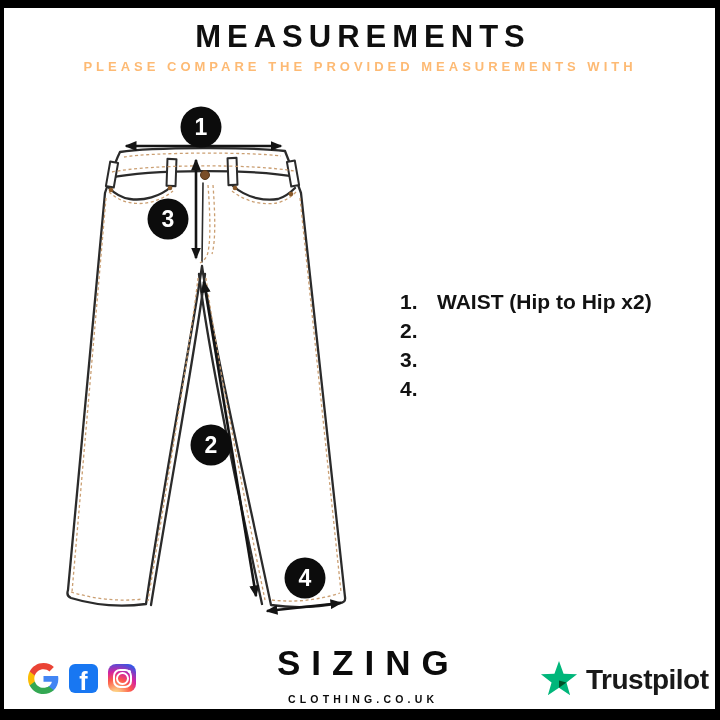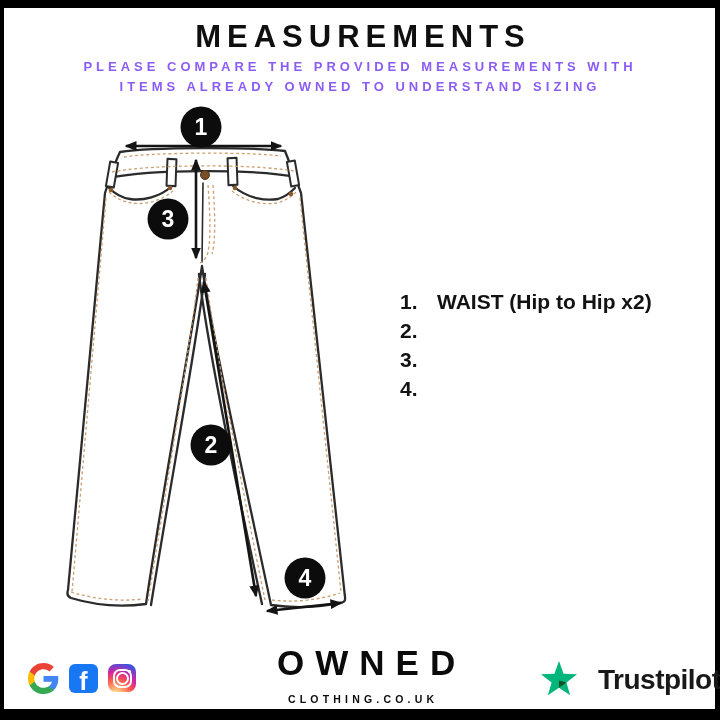--- a/index.html
+++ b/index.html
@@ -3,21 +3,21 @@
 <meta charset="utf-8">
 <style>
   html,body{margin:0;padding:0;}
   body{width:720px;height:720px;overflow:hidden;background:#000;font-family:"Liberation Sans",sans-serif;}
   .page{position:relative;width:720px;height:720px;background:#000;}
   .canvas{position:absolute;left:4px;top:8px;width:711px;height:701px;background:#ffffff;}
 
   .title{position:absolute;top:19px;left:0;width:720px;text-align:center;
          font-size:31px;font-weight:700;letter-spacing:6px;padding-left:6px;box-sizing:border-box;color:#0f0f0f;}
   .subtitle{position:absolute;top:57px;left:0;width:720px;text-align:center;
-            font-size:13px;font-weight:700;letter-spacing:4px;line-height:19.5px;color:#8b5cf6;}
+            font-size:13px;font-weight:700;letter-spacing:4px;line-height:19.5px;color:#fdba74;}
 
   .diagram-svg{position:absolute;left:0;top:0;width:720px;height:720px;}
 
   .legend{position:absolute;left:400px;top:287px;}
   .legend-row{display:flex;font-size:21px;font-weight:700;line-height:29px;color:#121212;white-space:nowrap;}
   .legend-num{width:37px;flex:0 0 37px;}
 
   .social{position:absolute;left:28px;top:661px;height:34px;display:flex;align-items:center;gap:10px;}
   .g-icon{width:31px;height:31px;display:block;}
   .fb-icon{width:29px;height:29px;border-radius:6px;background:#1877F2;color:#fff;
@@ -26,34 +26,33 @@
   .ig-icon{position:relative;width:28px;height:28px;border-radius:8px;
            background:radial-gradient(circle at 28% 110%, #fdf497 0%, #fd5949 42%, #d6249f 62%, #285AEB 92%);}
   .ig-cam{position:absolute;left:4.5px;top:4.5px;right:4.5px;bottom:4.5px;border:2px solid #fff;border-radius:7px;}
   .ig-lens{position:absolute;left:50%;top:50%;width:9px;height:9px;margin:-6.5px 0 0 -6.5px;border:2px solid #fff;border-radius:50%;}
   .ig-dot{position:absolute;right:5.5px;top:5.5px;width:3px;height:3px;background:#fff;border-radius:50%;}
 
   .brand{position:absolute;left:266px;top:646px;width:190px;text-align:center;color:#0b0b0b;}
   .brand-name{font-size:35px;font-weight:700;letter-spacing:11px;padding-left:11px;line-height:34px;}
   .brand-domain{font-size:10.5px;font-weight:700;letter-spacing:4.2px;padding-left:4.2px;margin-top:13px;}
 
-  .trustpilot{position:absolute;left:540px;top:661px;display:flex;align-items:center;gap:20px;}
+  .trustpilot{position:absolute;left:540px;top:661px;display:flex;align-items:center;gap:8px;}
   .tp-star{width:38px;height:38px;display:block;}
   .tp-label{font-size:28px;font-weight:700;letter-spacing:-0.5px;color:#191919;}
 </style>
 </head>
 <body>
 
 <div class="page">
   <div class="canvas"></div>
 
   <div class="title">MEASUREMENTS</div>
   <div class="subtitle">
     <div>PLEASE COMPARE THE PROVIDED MEASUREMENTS WITH</div>
-    <div>ITEMS ALREADY OWNED TO UNDERSTAND SIZING</div>
   </div>
 
   <svg class="diagram-svg" viewBox="0 0 720 720">
     <defs>
       <marker id="ah" viewBox="0 0 12 10" markerWidth="12" markerHeight="10" refX="10.5" refY="5" orient="auto-start-reverse" markerUnits="userSpaceOnUse">
         <path d="M0,0 L12,5 L0,10 Z" fill="#141414"></path>
       </marker>
     </defs>
 
     <g fill="none" stroke="#2b2b2b" stroke-width="2.3" stroke-linejoin="round" stroke-linecap="round">
@@ -150,21 +149,21 @@
       <span>f</span>
     </div>
     <div class="ig-icon">
       <div class="ig-cam"></div>
       <div class="ig-lens"></div>
       <div class="ig-dot"></div>
     </div>
   </div>
 
   <div class="brand">
-    <div class="brand-name">OWNED</div>
+    <div class="brand-name">SIZING</div>
     <div class="brand-domain">CLOTHING.CO.UK</div>
   </div>
 
   <div class="trustpilot">
     <svg class="tp-star" viewBox="0 0 44 44">
       <polygon points="22,0 27.3,14.7 42.9,15.2 30.6,24.8 34.9,39.8 22,31 9.1,39.8 13.4,24.8 1.1,15.2 16.7,14.7" fill="#00B67A"></polygon>
       <polygon points="22,22.5 30.6,24.8 22,31" fill="#005128"></polygon>
     </svg>
     <span class="tp-label">Trustpilot</span>
   </div>

